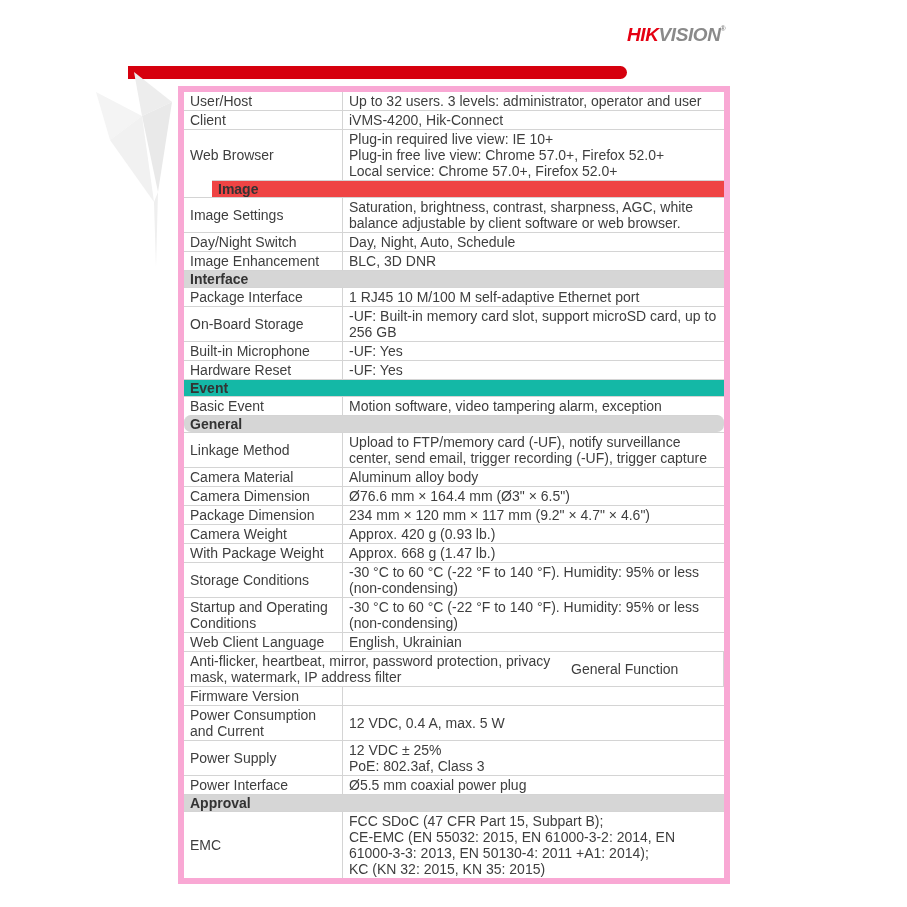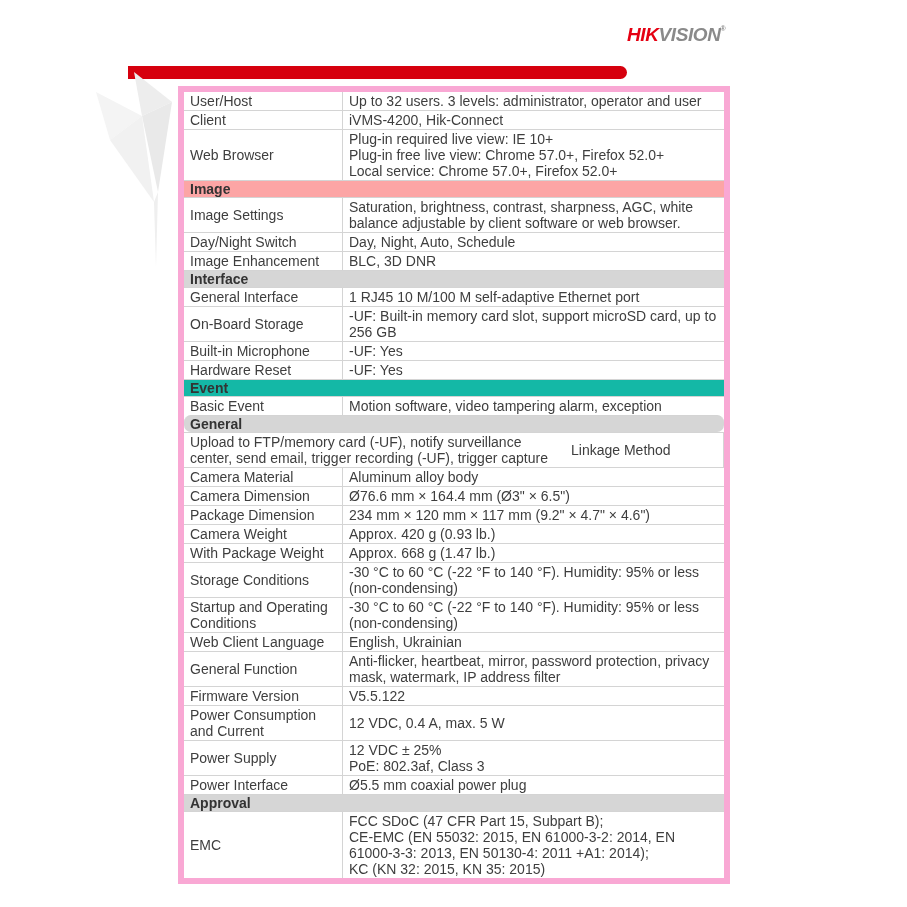--- a/index.html
+++ b/index.html
@@ -64,42 +64,42 @@
         </div>
       </div>
       <div class="row">
         <div class="cell label">Web Browser</div>
         <div class="cell value">
           <div class="ln">Plug-in required live view: IE 10+</div>
           <div class="ln">Plug-in free live view: Chrome 57.0+, Firefox 52.0+</div>
           <div class="ln">Local service: Chrome 57.0+, Firefox 52.0+</div>
         </div>
       </div>
-      <div class="sec" style="background: #fca5a5;">Image</div>
+      <div class="sec" style="background: #ef4444; margin-left: 28px;">Image</div>
       <div class="row">
         <div class="cell label">Image Settings</div>
         <div class="cell value">
           <div class="ln">Saturation, brightness, contrast, sharpness, AGC, white balance adjustable by client software or web browser.</div>
         </div>
       </div>
       <div class="row">
         <div class="cell label">Day/Night Switch</div>
         <div class="cell value">
           <div class="ln">Day, Night, Auto, Schedule</div>
         </div>
       </div>
       <div class="row">
         <div class="cell label">Image Enhancement</div>
         <div class="cell value">
           <div class="ln">BLC, 3D DNR</div>
         </div>
       </div>
       <div class="sec" style="background: rgb(214, 214, 214);">Interface</div>
       <div class="row">
-        <div class="cell label">General Interface</div>
+        <div class="cell label">Package Interface</div>
         <div class="cell value">
           <div class="ln">1 RJ45 10 M/100 M self-adaptive Ethernet port</div>
         </div>
       </div>
       <div class="row">
         <div class="cell label">On-Board Storage</div>
         <div class="cell value">
           <div class="ln">-UF: Built-in memory card slot, support microSD card, up to 256 GB</div>
         </div>
       </div>
@@ -117,24 +117,24 @@
       </div>
       <div class="sec" style="background: #14b8a6;">Event</div>
       <div class="row">
         <div class="cell label">Basic Event</div>
         <div class="cell value">
           <div class="ln">Motion software, video tampering alarm, exception</div>
         </div>
       </div>
       <div class="sec" style="background: rgb(214, 214, 214); border-radius: 7px;">General</div>
       <div class="row">
+        <div class="cell label">Linkage Method</div>
         <div class="cell value">
           <div class="ln">Upload to FTP/memory card (-UF), notify surveillance center, send email, trigger recording (-UF), trigger capture</div>
         </div>
-        <div class="cell label">Linkage Method</div>
       </div>
       <div class="row">
         <div class="cell label">Camera Material</div>
         <div class="cell value">
           <div class="ln">Aluminum alloy body</div>
         </div>
       </div>
       <div class="row">
         <div class="cell label">Camera Dimension</div>
         <div class="cell value">
@@ -171,30 +171,27 @@
           <div class="ln">-30 °C to 60 °C (-22 °F to 140 °F). Humidity: 95% or less (non-condensing)</div>
         </div>
       </div>
       <div class="row">
         <div class="cell label">Web Client Language</div>
         <div class="cell value">
           <div class="ln">English, Ukrainian</div>
         </div>
       </div>
       <div class="row">
+        <div class="cell value">
+          <div class="ln">Anti-flicker, heartbeat, mirror, password protection, privacy mask, watermark, IP address filter</div>
+        </div>
         <div class="cell label">General Function</div>
-        <div class="cell value">
-          <div class="ln">Anti-flicker, heartbeat, mirror, password protection, privacy mask, watermark, IP address filter</div>
-        </div>
       </div>
       <div class="row">
         <div class="cell label">Firmware Version</div>
-        <div class="cell value">
-          <div class="ln">V5.5.122</div>
-        </div>
       </div>
       <div class="row">
         <div class="cell label">Power Consumption and Current</div>
         <div class="cell value">
           <div class="ln">12 VDC, 0.4 A, max. 5 W</div>
         </div>
       </div>
       <div class="row">
         <div class="cell label">Power Supply</div>
         <div class="cell value">

